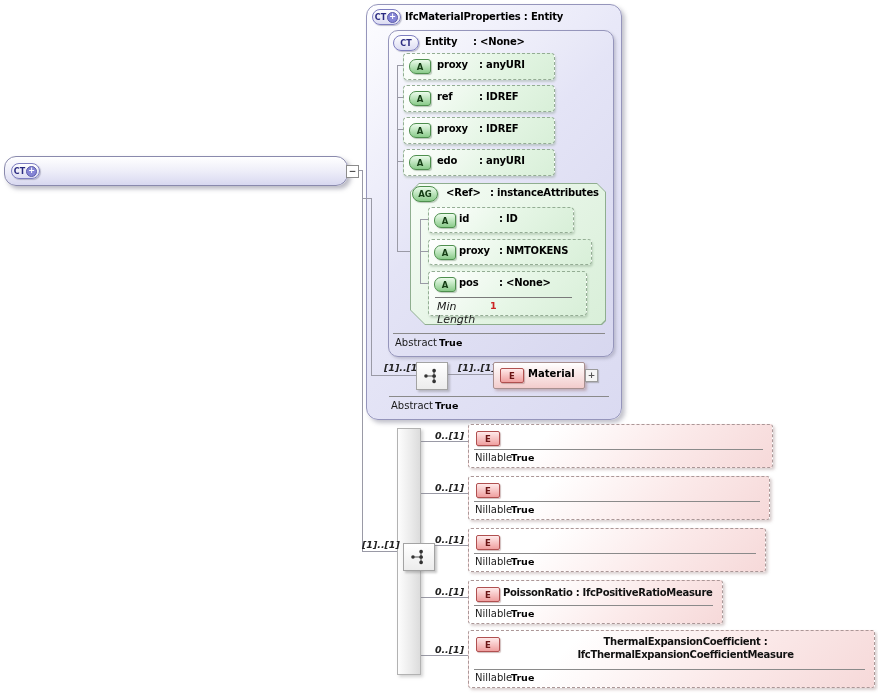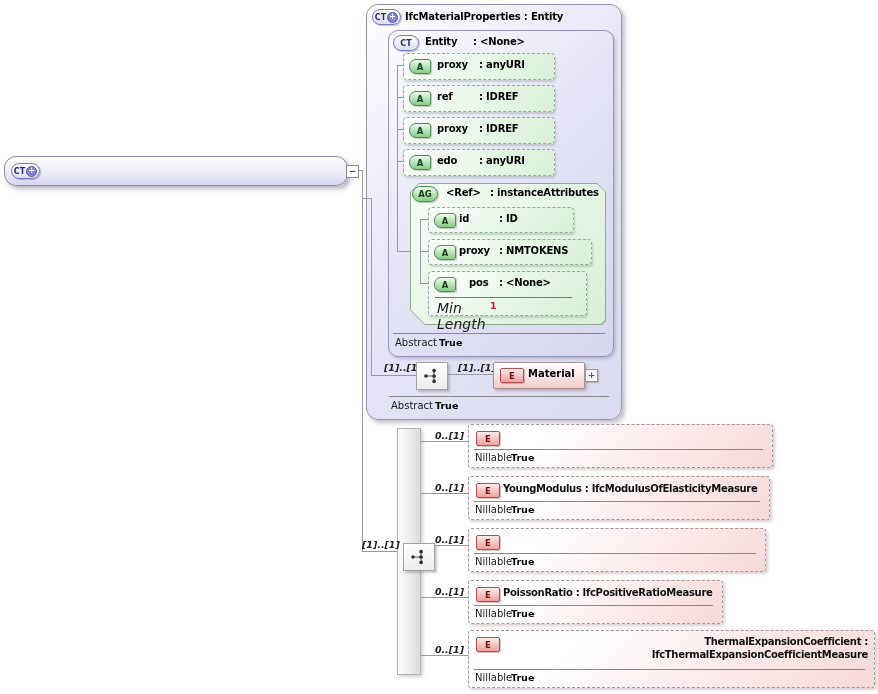--- a/index.html
+++ b/index.html
@@ -56,21 +56,21 @@
   
   .pel{position:absolute;border:1px dashed #ab9797;border-radius:3px;z-index:4;
      background:linear-gradient(135deg,#ffffff 25%,#fbe9e9 65%,#f6d9d9 100%);
      box-shadow:2px 2px 3px rgba(150,120,120,.35);}
   .pel .icon-e{left:7px;top:6px;}
   .pel-title{position:absolute;left:34px;top:6px;font-weight:bold;font-size:10px;letter-spacing:-0.3px;color:#111;}
   .pel-sep{position:absolute;left:5px;right:9px;top:24px;height:1px;background:#8a8a8a;}
   .pel-foot{position:absolute;left:6px;top:27px;display:flex;}
   .pel.tall .pel-sep{top:38px;}
   .pel.tall .pel-foot{top:41px;}
-  .pel.tall .pel-title{right:6px;text-align:right;white-space:normal;line-height:13px;top:4px;}
+  .pel.tall .pel-title{right:6px;text-align:center;white-space:normal;line-height:13px;top:4px;}
 
   .f-label{font-size:10px;color:#1a1a1a;width:36px;}
   .f-value{font-weight:bold;font-size:9.5px;color:#000;}
 
   .foot{position:absolute;display:flex;}
   .foot .f-label{width:44px;}
   .sep{position:absolute;height:1px;background:#8a8a8a;}
 
   .card{position:absolute;font-style:italic;font-weight:bold;font-size:9.5px;color:#222;
         text-align:right;z-index:6;white-space:nowrap;}
@@ -96,21 +96,21 @@
      display:flex;align-items:center;justify-content:center;font-size:9px;line-height:9px;color:#555;font-weight:bold;
      box-shadow:1px 1px 1px rgba(120,120,120,.4);}
 
   .mat{position:absolute;border:1px solid #a88f8f;border-radius:2px;z-index:6;
      background:linear-gradient(#ffffff,#f3cccc);box-shadow:2px 2px 3px rgba(150,110,110,.45);}
   .mat .icon-e{left:6px;top:5px;}
   .mat-name{position:absolute;left:34px;top:5px;font-weight:bold;font-size:10px;color:#000;white-space:nowrap;}
 
   .facet-sep{position:absolute;left:6px;width:137px;top:25px;height:1px;background:#7a7a7a;}
   .facet-row{position:absolute;left:8px;top:28px;display:flex;}
-  .facet-label{font-style:italic;font-size:14px;color:#1a1a1a;width:53px;}
+  .facet-label{font-style:italic;font-size:11px;color:#1a1a1a;width:53px;}
   .facet-value{font-weight:bold;font-size:9.5px;color:#cc2222;}
 </style>
 </head>
 <body>
 
 <div class="canvas">
 
   <div class="ln" style="left:357px;top:170px;width:6px;height:1px"></div>
   <div class="ln" style="left:362px;top:170px;width:1px;height:382px"></div>
   <div class="ln" style="left:362px;top:198px;width:10px;height:1px"></div>
@@ -201,21 +201,21 @@
     <span class="a-name t" style="left:30px">id</span>
     <span class="a-type t" style="left:70px">: ID</span>
   </div>
   <div class="attr" style="left:428px;top:239px;width:162px;height:24px">
     <span class="icon-a">A</span>
     <span class="a-name t" style="left:30px">proxy</span>
     <span class="a-type t" style="left:70px">: NMTOKENS</span>
   </div>
   <div class="attr" style="left:428px;top:271px;width:157px;height:43px">
     <span class="icon-a">A</span>
-    <span class="a-name t" style="left:40px">pos</span>
+    <span class="a-name t" style="left:30px">pos</span>
     <span class="a-type t" style="left:70px">: &lt;None&gt;</span>
     <div class="facet-sep"></div>
     <div class="facet-row">
       <span class="facet-label">Min Length</span>
       <span class="facet-value">1</span>
     </div>
   </div>
 
   <span class="card" style="left:384px;top:362px;width:30px">[1]..[1]</span>
   <div class="seq" style="left:416px;top:362px">
@@ -254,21 +254,20 @@
     <div class="pel-sep"></div>
     <div class="pel-foot">
       <span class="f-label">Nillable</span>
       <span class="f-value">True</span>
     </div>
   </div>
 
   <span class="card" style="left:431px;top:482px;width:33px">0..[1]</span>
   <div class="pel" style="left:468px;top:476px;width:300px;height:42px">
     <span class="icon-e">E</span>
-    <span class="pel-title">YoungModulus : IfcModulusOfElasticityMeasure</span>
     <div class="pel-sep"></div>
     <div class="pel-foot">
       <span class="f-label">Nillable</span>
       <span class="f-value">True</span>
     </div>
   </div>
 
   <span class="card" style="left:431px;top:534px;width:33px">0..[1]</span>
   <div class="pel" style="left:468px;top:528px;width:296px;height:42px">
     <span class="icon-e">E</span>

